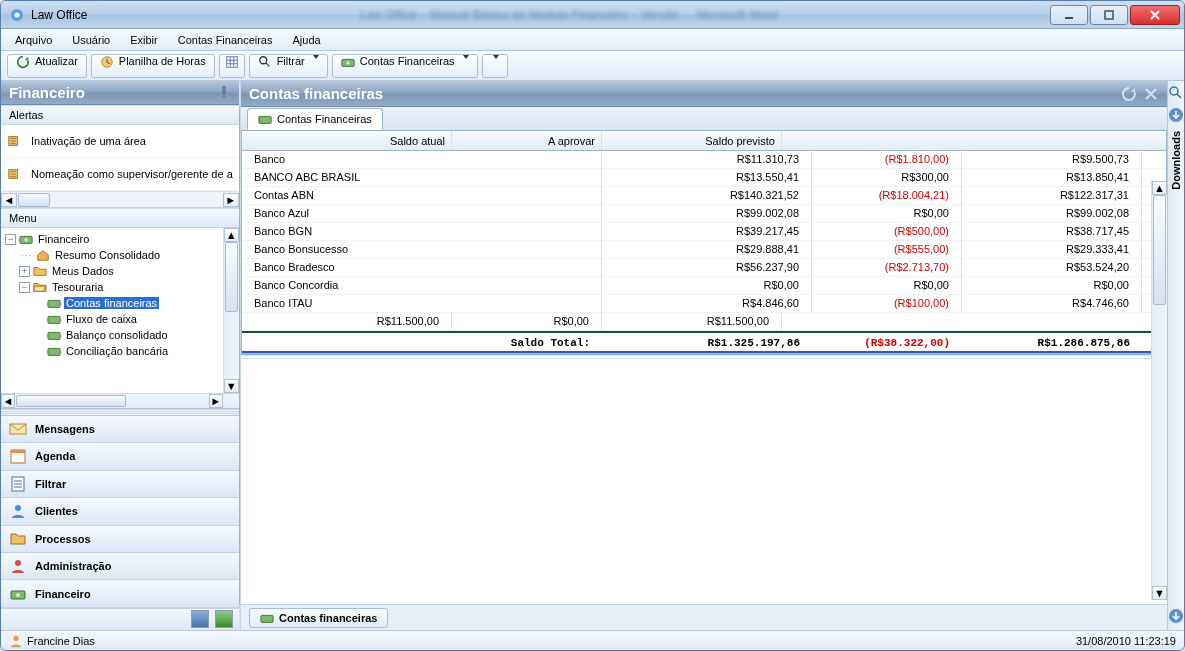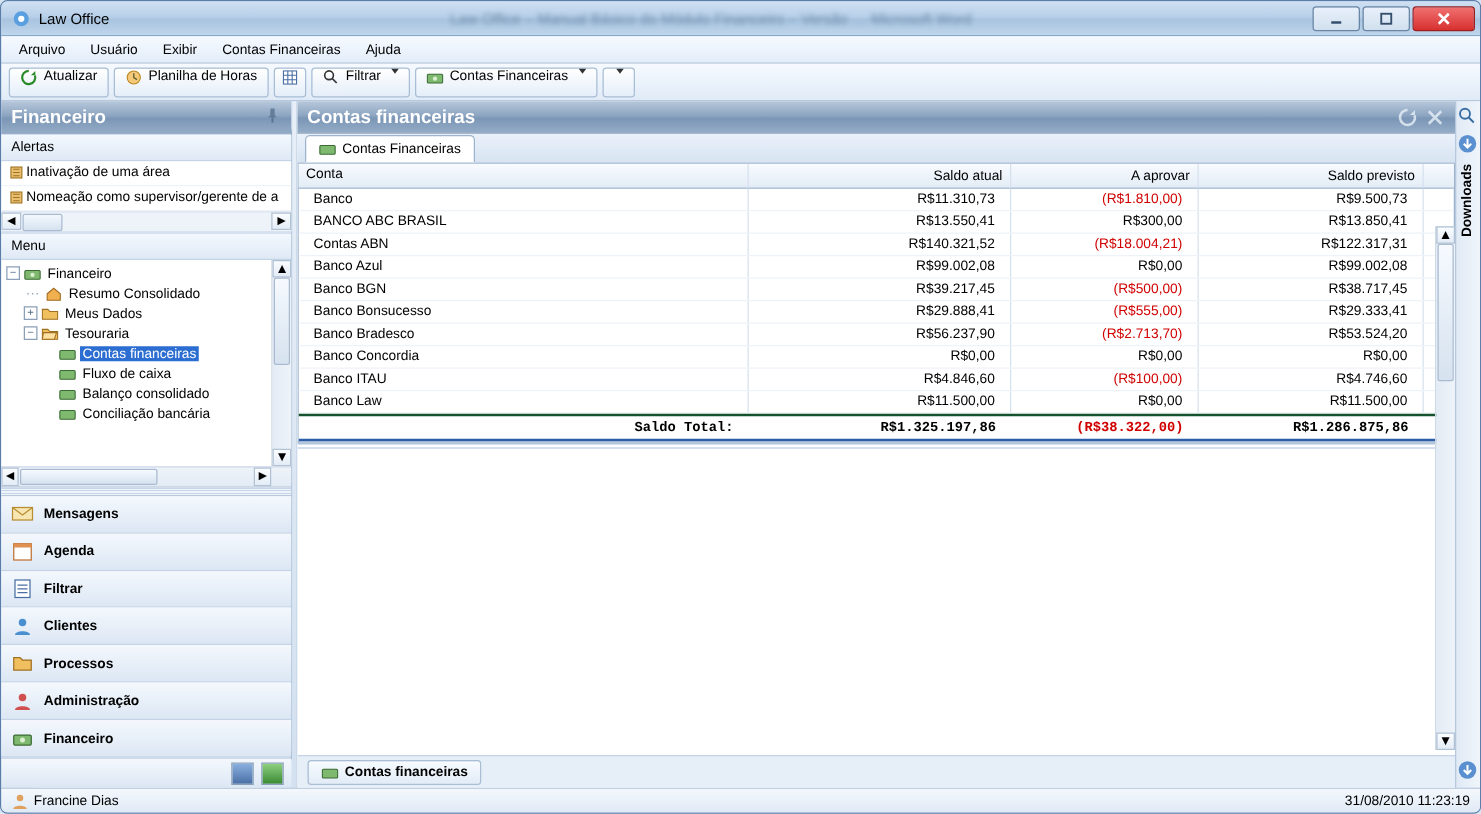--- a/index.html
+++ b/index.html
@@ -86,21 +86,21 @@
   }
   .panel-header.big {
     height:26px; font-size:15px; font-weight:bold; color:#fff;
     background: linear-gradient(#b6c7da, #8ea6c2 45%, #7b96b6 55%, #93abc6);
     border-top:none; border-bottom:1px solid #6c88a7;
     justify-content:space-between;
   }
   .panel-header .pin { width:14px; height:14px; opacity:.7; }
   .alerts-body { background:#fff; border-bottom:1px solid #c4d3e5; }
   .alert-row {
-    display:flex; align-items:center; gap:0; height:20px; padding:0 6px;
+    display:flex; align-items:center; gap:10px; height:20px; padding:16px 6px;
     border-bottom:1px solid #eef3f9; color:#000;
     white-space:nowrap; overflow:hidden;
   }
   .alert-scroll {
     height:16px; background:#eef3f9; border-top:1px solid #dbe4ef;
     display:flex; align-items:center; position:relative;
   }
   .alert-scroll .arrow { width:16px; height:14px; border:1px solid #b2c2d5; background:linear-gradient(#fbfdff,#e3ecf6); display:flex; align-items:center; justify-content:center; }
   .alert-scroll .thumb { position:absolute; left:17px; top:1px; width:32px; height:14px; background:linear-gradient(#f3f8fe,#d6e2ef); border:1px solid #aabbd1; border-radius:2px; }
   .alert-scroll .arrow.right { margin-left:auto; }
@@ -467,21 +467,20 @@
             <rect x="1" y="5" width="14" height="8" rx="1" fill="#7fb96f" stroke="#3a6a33"></rect>
           </svg>
         <span>Contas Financeiras</span>
       </div>
     </div>
 
     <div style="display:flex; flex:1; overflow:hidden; position:relative;">
       <div style="flex:1; overflow:hidden; position:relative; display:flex; flex-direction:column;">
         <div class="grid" style="margin:0;">
           <div class="ghdr">
-            <div class="gh c1">Conta</div>
             <div class="gh c2">Saldo atual</div>
             <div class="gh c3">A aprovar</div>
             <div class="gh c4">Saldo previsto</div>
             <div class="gh cgap"></div>
           </div>
           <div id="grid-body">
               <div class="grow">
                 <div class="gc c1">Banco</div>
                 <div class="gc c2 num">R$11.310,73</div>
                 <div class="gc c3 num neg">(R$1.810,00)</div>
@@ -538,21 +537,20 @@
                 <div class="gc cgap"></div>
               </div>
               <div class="grow">
                 <div class="gc c1">Banco ITAU</div>
                 <div class="gc c2 num">R$4.846,60</div>
                 <div class="gc c3 num neg">(R$100,00)</div>
                 <div class="gc c4 num">R$4.746,60</div>
                 <div class="gc cgap"></div>
               </div>
               <div class="grow">
-                <div class="gc c1">Banco Law</div>
                 <div class="gc c2 num">R$11.500,00</div>
                 <div class="gc c3 num">R$0,00</div>
                 <div class="gc c4 num">R$11.500,00</div>
                 <div class="gc cgap"></div>
               </div>
             </div>
           <div class="gtotal">
             <div class="gc c1" style="text-align:right;font-weight:bold">Saldo Total:</div>
             <div class="gc c2 num">R$1.325.197,86</div>
             <div class="gc c3 num neg">(R$38.322,00)</div>

